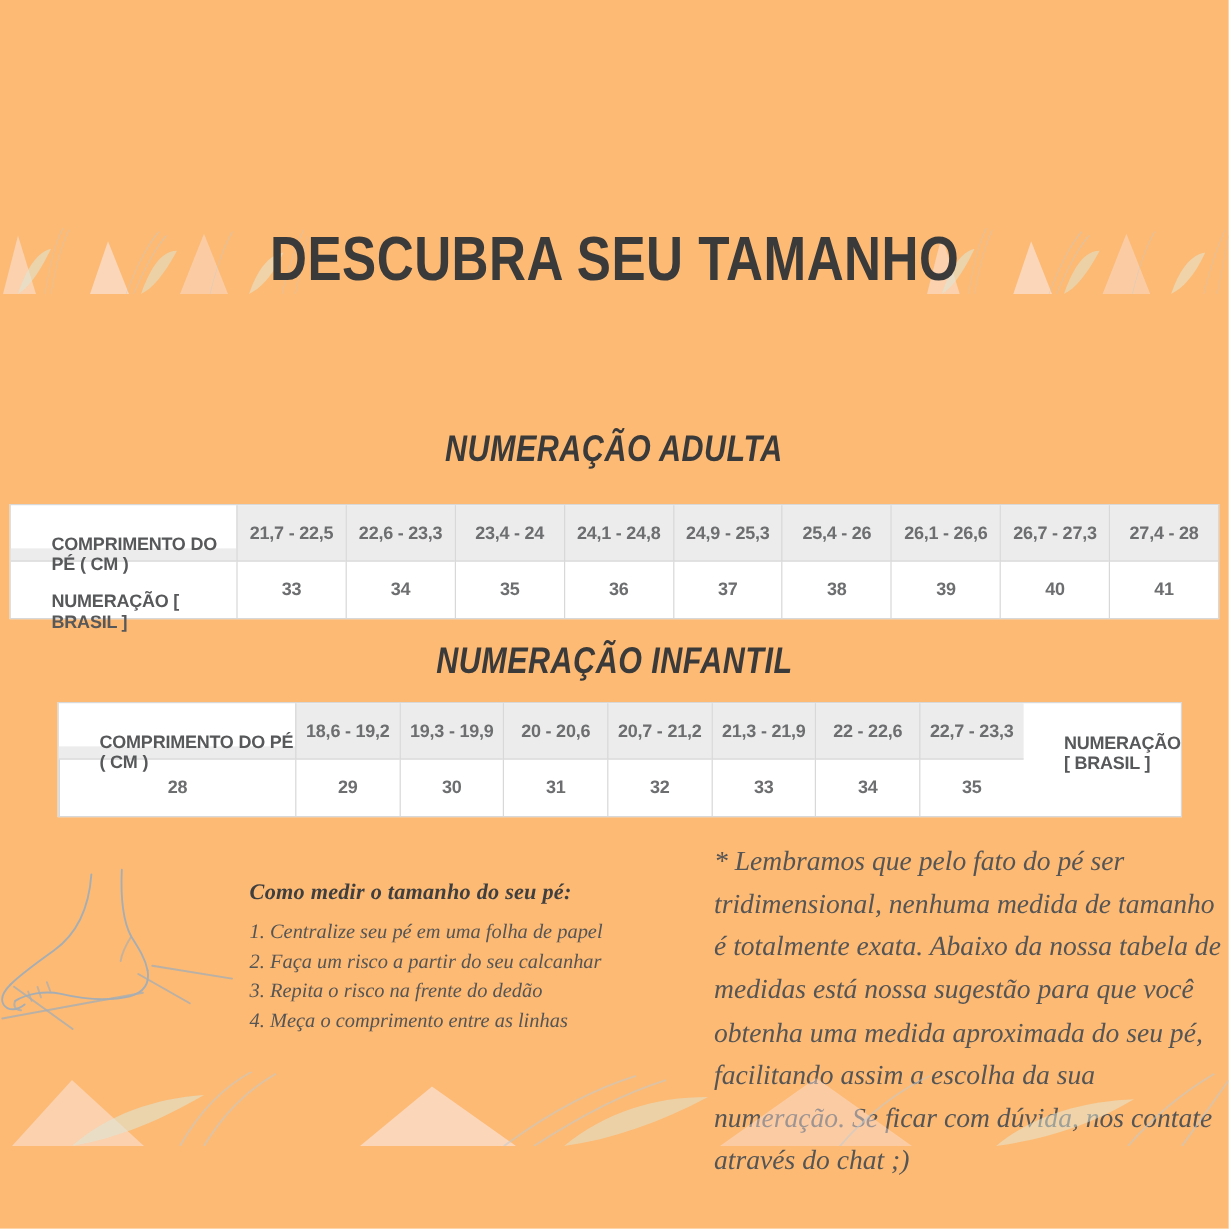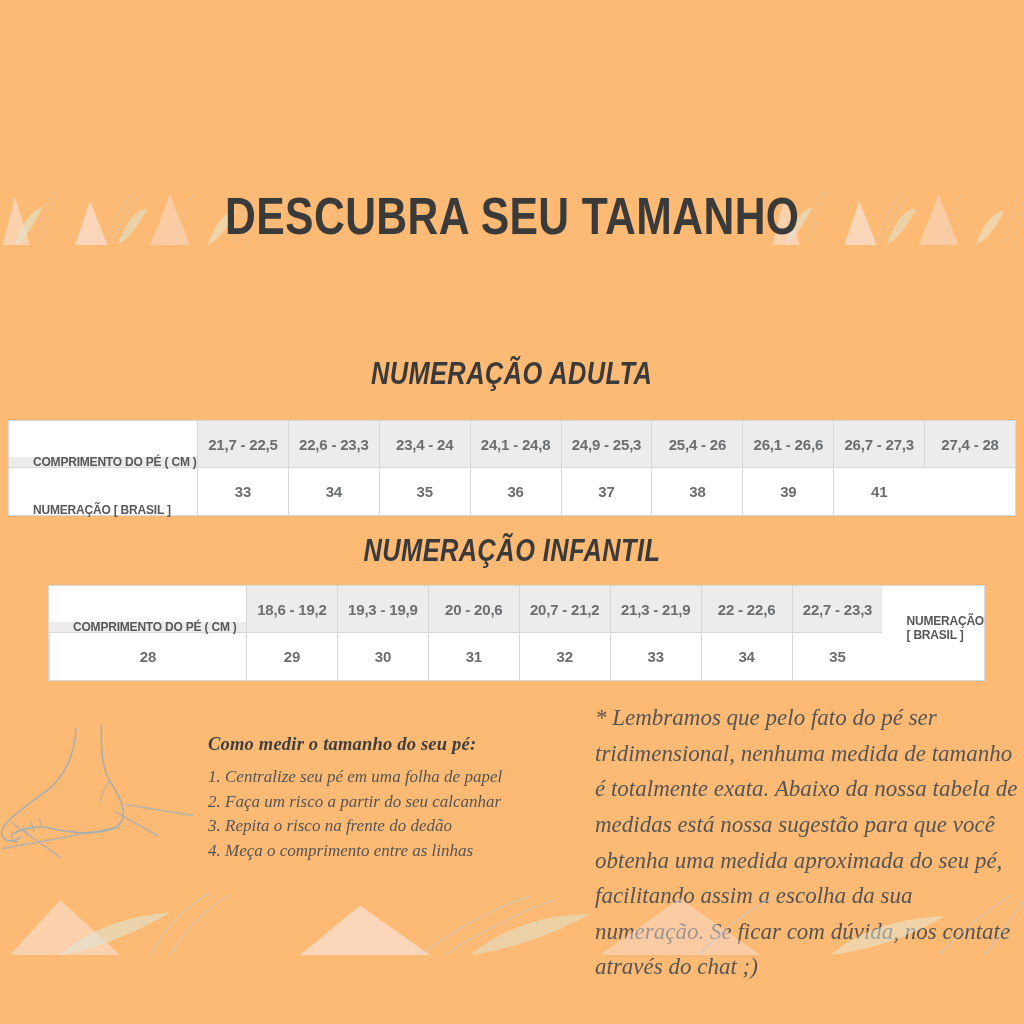--- a/index.html
+++ b/index.html
@@ -24,21 +24,21 @@
   #adult-title { top:354px; }
   #infant-title { top:531px; }
 
   
   .size-table { position:absolute; display:grid; border:1px solid #d8d8d8;
                 background:#fff; }
   .size-table .cell { display:flex; align-items:center; justify-content:center;
                       font-weight:700; font-size:15px; color:#6d6e70;
                       letter-spacing:-0.2px; border-left:1px solid #d8d8d8; }
   .size-table .cell.first-col { border-left:none; justify-content:flex-start;
-                      padding-left:24px; color:#57585a; font-size:12px;margin-top:36px; }
+                      padding-left:34px; color:#57585a; font-size:15px;margin-top:36px; }
   .size-table .cell.hdr { background:#ececec; border-bottom:1px solid #d8d8d8; }
   #adult-table { top:420px; left:8px; width:1008px;
                  grid-template-columns:188px repeat(9,1fr);
                  grid-auto-rows:47px; }
   #infant-table { top:585px; left:48px; width:937px;
                   grid-template-columns:197px repeat(8,1fr);
                   grid-auto-rows:47px; }
 
   
   #foot-illustration { position:absolute; top:716px; left:0; width:205px; height:162px; }
@@ -112,20 +112,21 @@
     <div class="cell hdr">26,7 - 27,3</div>
     <div class="cell hdr">27,4 - 28</div>
     <div class="cell first-col">NUMERAÇÃO [ BRASIL ]</div>
     <div class="cell">33</div>
     <div class="cell">34</div>
     <div class="cell">35</div>
     <div class="cell">36</div>
     <div class="cell">37</div>
     <div class="cell">38</div>
     <div class="cell">39</div>
+    <div class="cell">40</div>
     <div class="cell">41</div>
   </div>
 
   <div class="band-title section-title" id="infant-title">
     <span class="t">NUMERAÇÃO INFANTIL</span>
   </div>
 
   <div class="size-table" id="infant-table">
     <div class="cell hdr first-col">COMPRIMENTO DO PÉ ( CM )</div>
     <div class="cell hdr">18,6 - 19,2</div>

